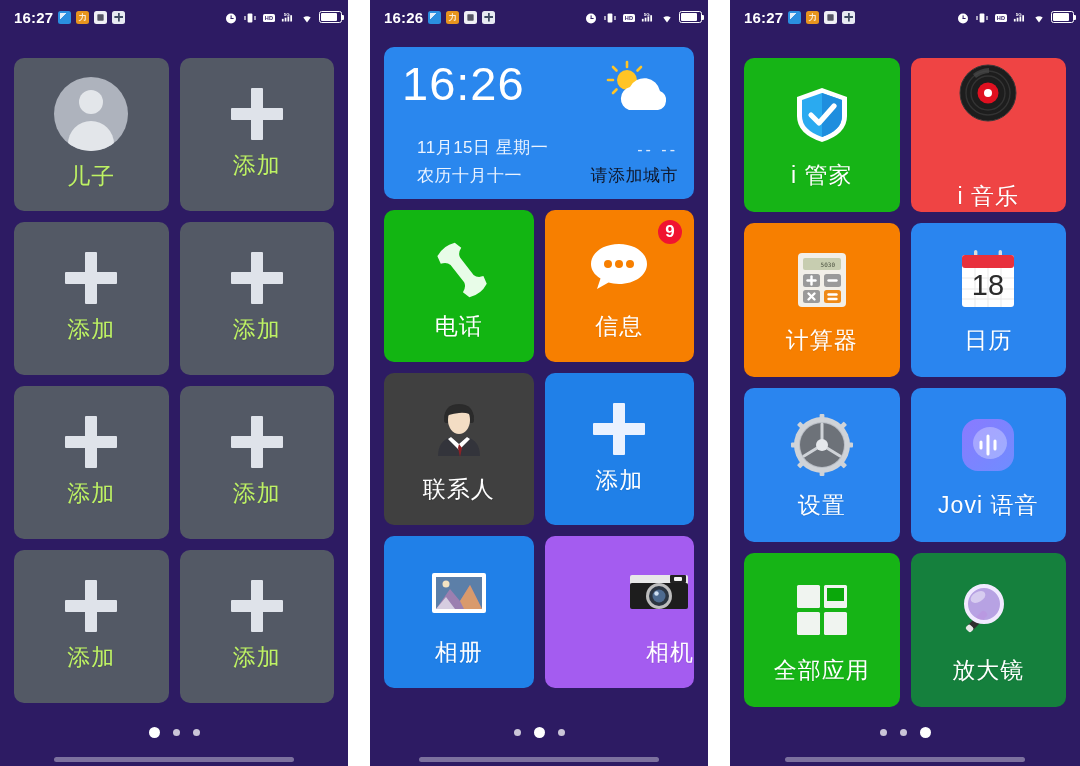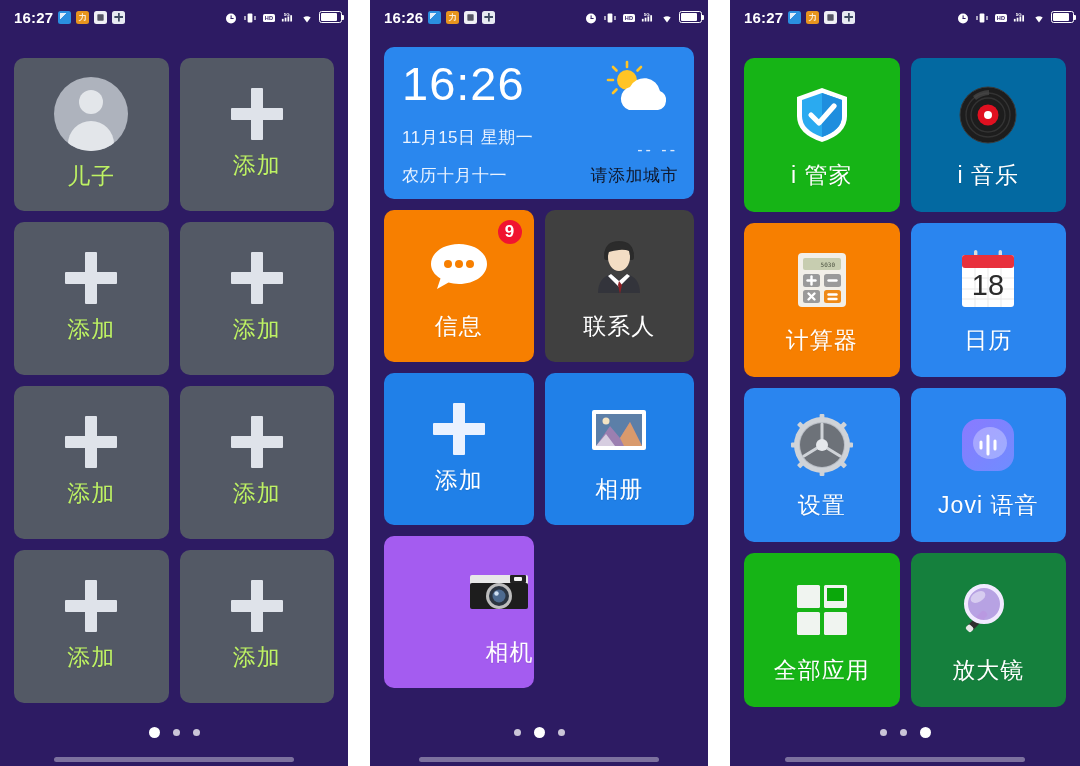--- a/index.html
+++ b/index.html
@@ -114,41 +114,41 @@
   .avatar .body {
     position:absolute; bottom:0; left:50%; transform:translateX(-50%);
     width:46px; height:30px; border-radius: 23px 23px 0 0; background:#e3e6ea;
   }
 
   
   .c-green  { background:#12b512; }
   .c-green2 { background:#16b416; }
   .c-orange { background:#f77f00; }
   .c-red    { background:#404040;text-align:right; }
-  .c-red2   { background:#0369a1; }
+  .c-red2   { background:#ef4444;justify-content:space-between; }
   .c-blue   { background:#2080e8; }
   .c-blue2  { background:#2a85ef; }
   .c-purple { background:#a45cf0;align-items:flex-end; }
   .c-purple2{ background:#15803d; }
 
   
   .widget {
     margin: 13px 14px 11px 14px;
     height: 152px;
     background: #2a87ee;
     border-radius: 10px;
     padding: 13px 16px 12px 18px;
     display: flex; flex-direction: column; justify-content: space-between;
     position: relative;
     color:#fff;
   }
   .w-top { display:flex; align-items:flex-start; justify-content:space-between; }
   .w-clock { font-size: 47px; font-weight: 300; line-height: 1; letter-spacing: 1px; color:#ffffff; }
   .w-bottom { display:flex; align-items:flex-end; justify-content:space-between; }
-  .w-dates { display:flex; flex-direction:column; gap: 15px; }
+  .w-dates { display:flex; flex-direction:column; gap: 5px; margin-left: 15px; }
   .w-date, .w-lunar { font-size: 17px; color:#eaf3ff; letter-spacing:.5px; }
   .w-right { display:flex; flex-direction:column; align-items:flex-end; gap: 5px; }
   .w-temp { font-size: 16px; color:#dce9fb; letter-spacing:3px; }
   .w-city { font-size: 17px; color:#0f172a; letter-spacing:.5px; }
   .w-icon { width: 86px; height: 56px; position: relative; }
 
   
   .badge {
     position:absolute; top: 8px; right: 10px;
     min-width: 28px; height: 28px; border-radius: 14px;
@@ -372,20 +372,31 @@
           <div class="w-lunar">农历十月十一</div>
         </div>
         <div class="w-right">
           <div class="w-temp">--  --</div>
           <div class="w-city">请添加城市</div>
         </div>
       </div>
     </div>
 
     <div class="grid">
+      <div class="tile c-green">
+        <div class="icoart">
+          <svg viewBox="0 0 70 70">
+            <g transform="rotate(-38 35 35)">
+              <path d="M24 14 q11 -5 22 0 l2 8 q-6 2 -7 7 l0 22 q1 5 7 7 l-2 8 q-11 5 -22 0 l-2 -8 q6 -2 7 -7 l0 -22 q-1 -5 -7 -7 Z" fill="#e8fce8"></path>
+            </g>
+            <path d="M49 46 q6 3 5 9" stroke="#e8fce8" stroke-width="2.4" fill="none" stroke-linecap="round"></path>
+          </svg>
+        </div>
+        <div class="label">电话</div>
+      </div>
 
       <div class="tile c-orange">
         <div class="badge">9</div>
         <div class="icoart">
           <svg viewBox="0 0 70 70">
             <path d="M35 13 C51 13 63 22 63 33 C63 44 51 53 35 53 C31 53 27.5 52.5 24.5 51.6 L13 58 L16.5 47.5 C10 43.5 7 38.6 7 33 C7 22 19 13 35 13 Z" fill="#ffffff"></path>
             <circle cx="24" cy="33" r="4" fill="#f77f00"></circle>
             <circle cx="35" cy="33" r="4" fill="#f77f00"></circle>
             <circle cx="46" cy="33" r="4" fill="#f77f00"></circle>
           </svg>

